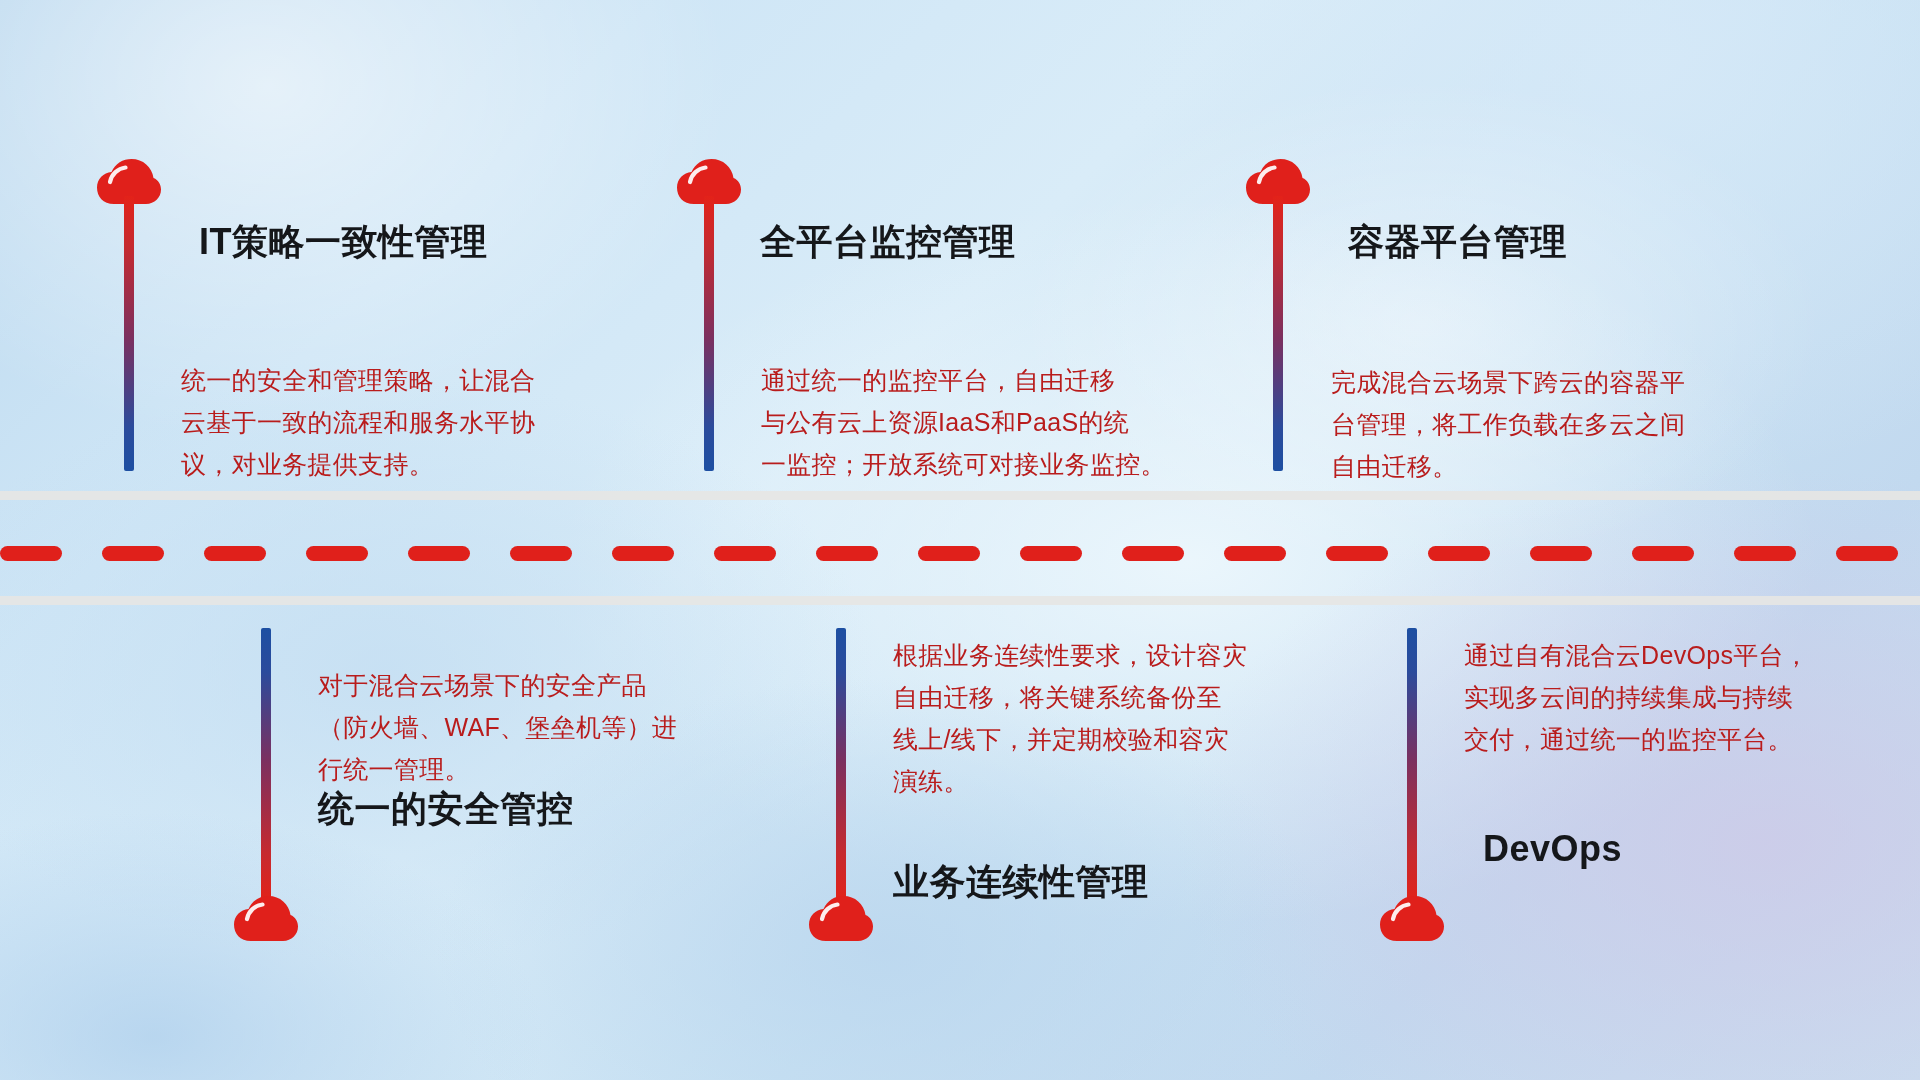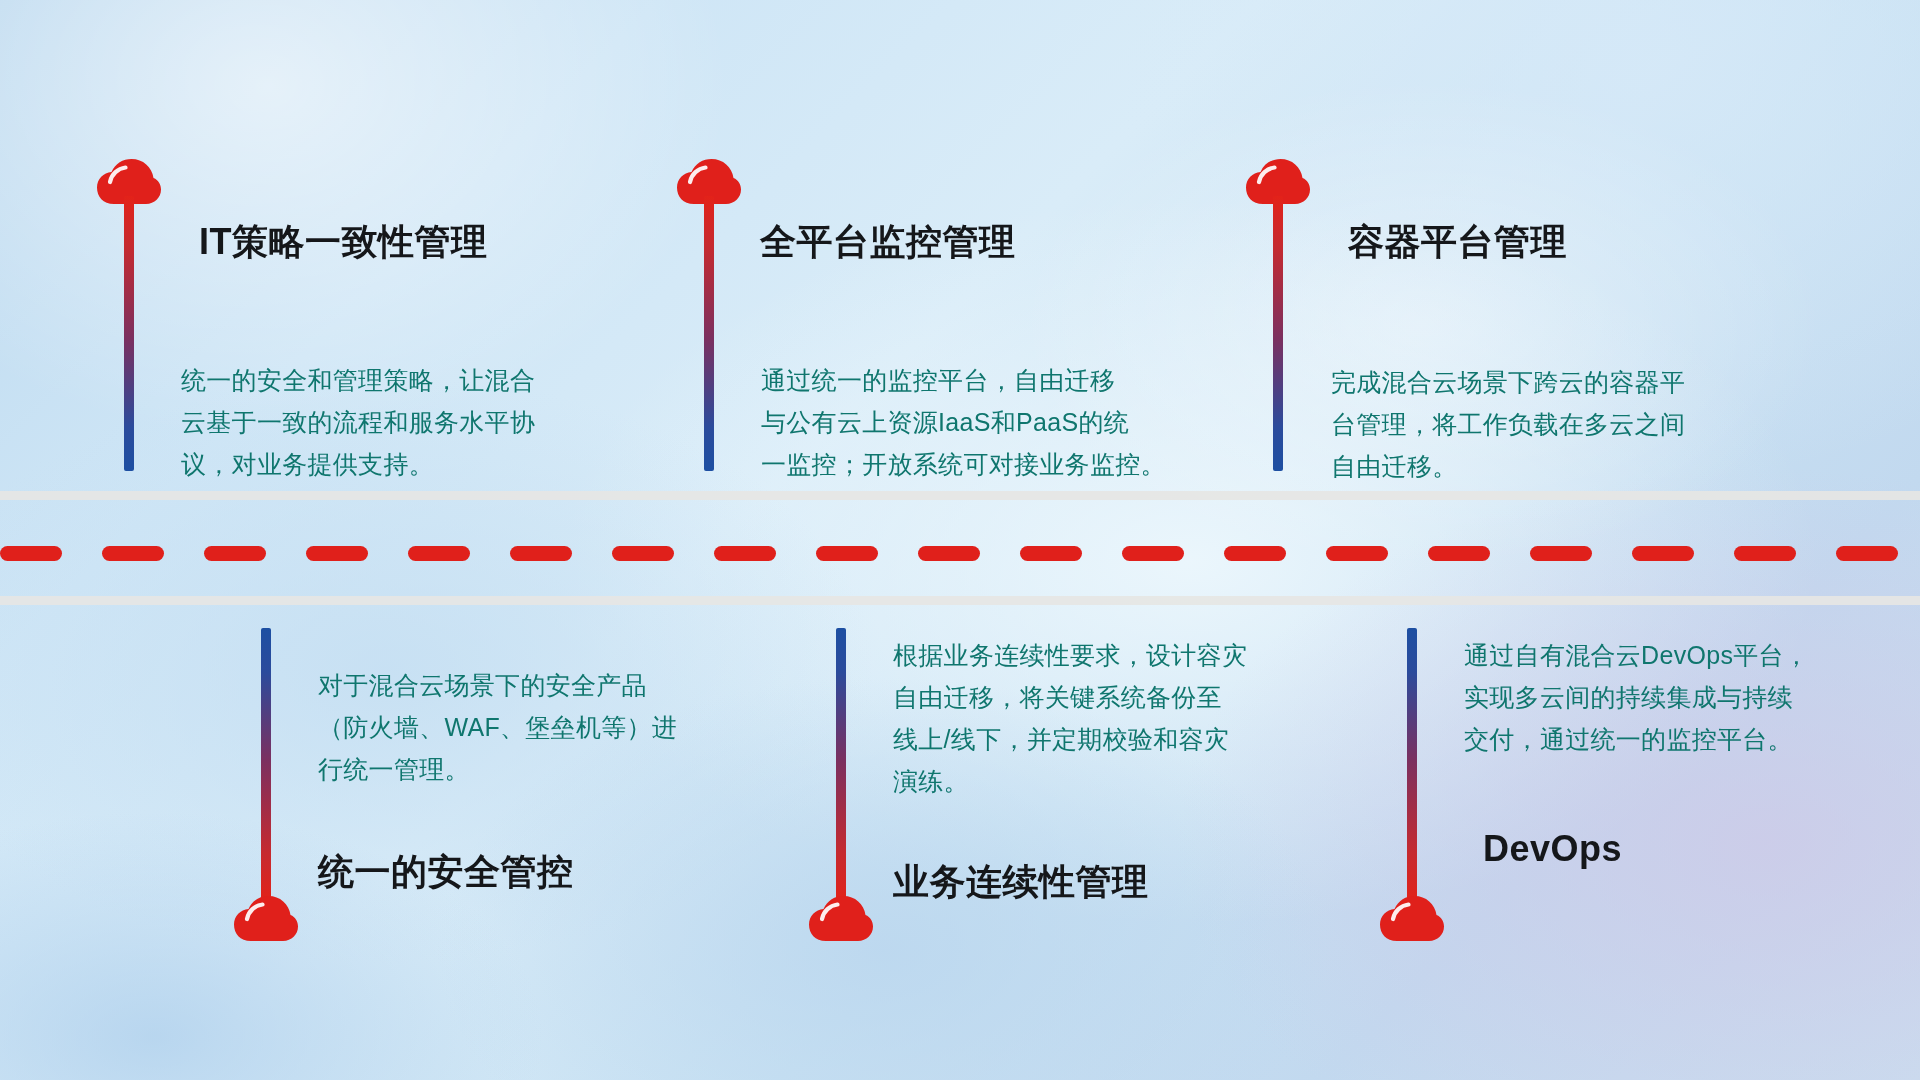--- a/index.html
+++ b/index.html
@@ -51,21 +51,21 @@
 
   .cloud { position:absolute; width:66px; height:48px; }
 
   .title {
     position:absolute; white-space:nowrap;
     font-size:36px; font-weight:bold; color:#15171a;
     letter-spacing:.5px;
   }
   .body-text {
     position:absolute;
-    font-size:25px; line-height:42px; color:#0f766e;
+    font-size:25px; line-height:42px; color:#b91c1c;
     white-space:pre-line; letter-spacing:.3px;
   }
 </style>
 </head>
 <body>
 
 <div id="bg">
   <div class="bg-layer bl1"></div>
   <div class="bg-layer bl2"></div>
   <div class="bg-layer bl3"></div>
@@ -139,21 +139,21 @@
 
 <div class="item">
   <div class="stem stem-up" style="left:261px; top:628px; height:275px;"></div>
   <svg class="cloud" style="left:233px; top:895px;" viewBox="0 0 66 48">
     <path d="M18 46 C7 46 1 38.5 1 29.5 C1 21 7.5 14.5 15.5 14 C19 5.5 27 1 35.5 1 C47 1 56 9 57.5 20 C62.5 22 65 26.5 65 31.5 C65 39.5 58.5 46 50 46 Z" fill="#e0201b"></path>
     <path d="M14 24 C15.5 16 22 10.5 29.5 9.5" stroke="#ffffff" stroke-width="4.2" stroke-linecap="round" fill="none" opacity=".92"></path>
   </svg>
   <div class="body-text" style="left:318px; top:664px; width:430px;">对于混合云场景下的安全产品
 （防火墙、WAF、堡垒机等）进
 行统一管理。</div>
-  <div class="title" style="left:318px; top:848px;text-align:center;">统一的安全管控</div>
+  <div class="title" style="left:318px; top:785px;text-align:center;">统一的安全管控</div>
 </div>
 
 <div class="item">
   <div class="stem stem-up" style="left:836px; top:628px; height:275px;"></div>
   <svg class="cloud" style="left:808px; top:895px;" viewBox="0 0 66 48">
     <path d="M18 46 C7 46 1 38.5 1 29.5 C1 21 7.5 14.5 15.5 14 C19 5.5 27 1 35.5 1 C47 1 56 9 57.5 20 C62.5 22 65 26.5 65 31.5 C65 39.5 58.5 46 50 46 Z" fill="#e0201b"></path>
     <path d="M14 24 C15.5 16 22 10.5 29.5 9.5" stroke="#ffffff" stroke-width="4.2" stroke-linecap="round" fill="none" opacity=".92"></path>
   </svg>
   <div class="body-text" style="left:893px; top:634px; width:440px;">根据业务连续性要求，设计容灾
 自由迁移，将关键系统备份至

